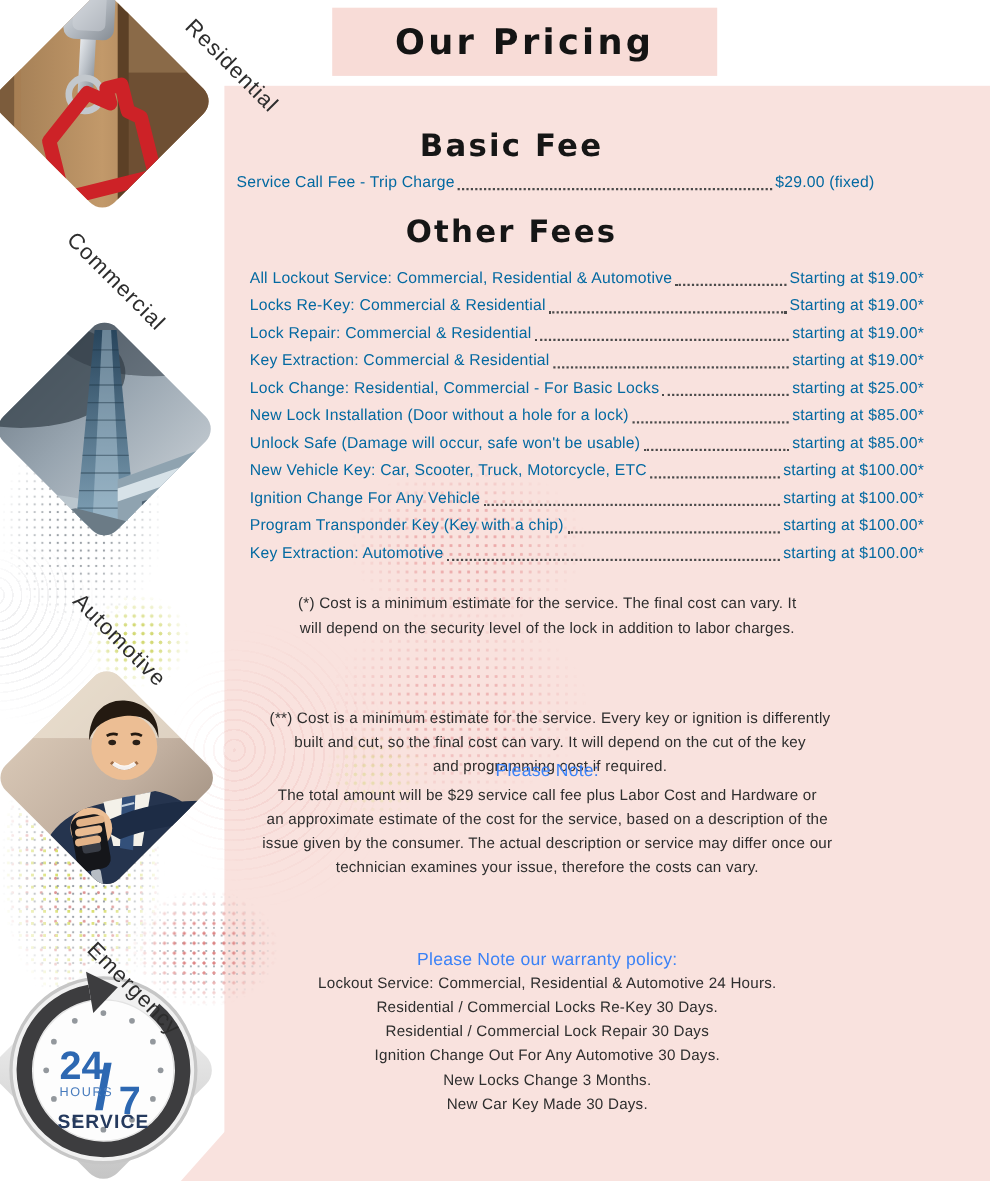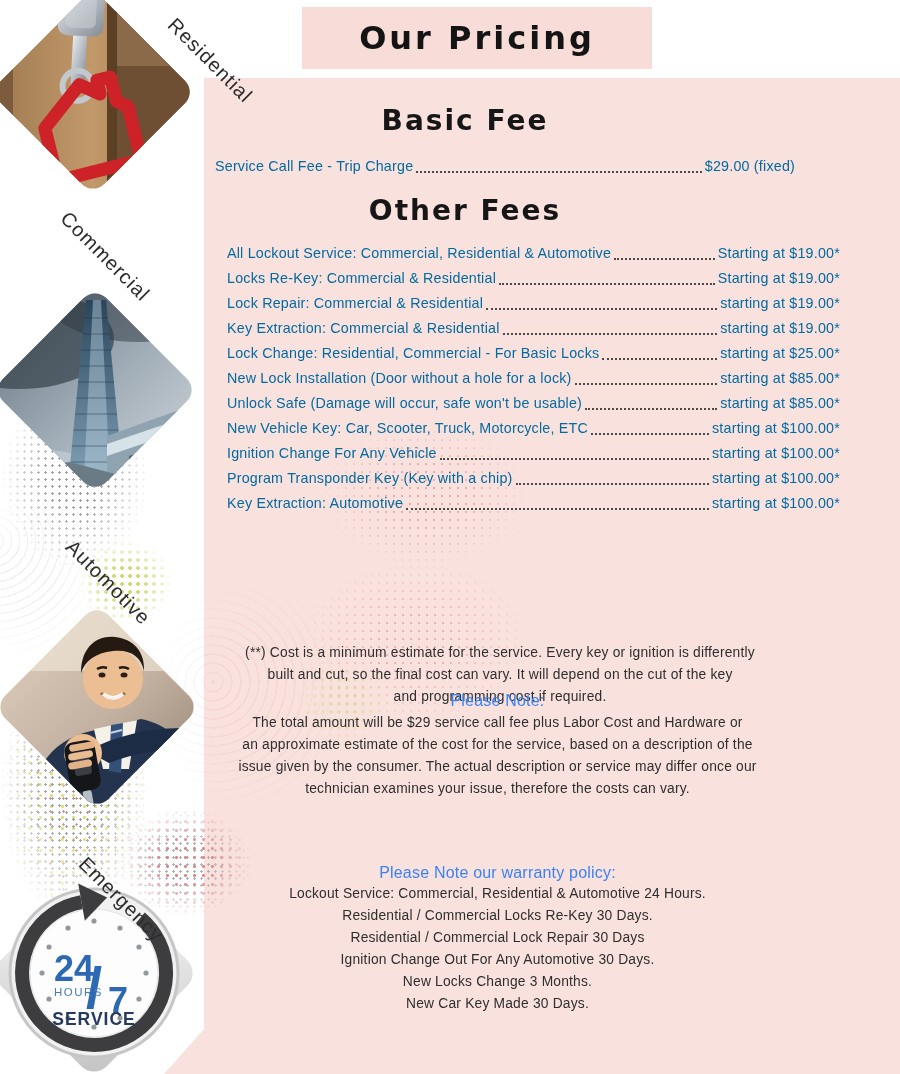--- a/index.html
+++ b/index.html
@@ -236,21 +236,21 @@
           <circle cx="155" cy="138" r="2.6"></circle>
       </g>
       <text x="70" y="120" font-family="Liberation Sans, sans-serif" font-size="36" font-weight="bold" fill="#2d68b2">24</text>
       <text x="102" y="147" font-family="Liberation Sans, sans-serif" font-size="58" font-weight="bold" fill="#2d68b2">/</text>
       <text x="124" y="152" font-family="Liberation Sans, sans-serif" font-size="36" font-weight="bold" fill="#2d68b2">7</text>
       <text x="70" y="135" font-family="Liberation Sans, sans-serif" font-size="11.5" letter-spacing="1.5" fill="#477bbd">HOURS</text>
       <text x="110" y="164" text-anchor="middle" font-family="Liberation Sans, sans-serif" font-size="17.5" font-weight="bold" letter-spacing="1" fill="#253a5e">SERVICE</text>
     </svg>
   </div>
 
-  <h2 class="section-heading" style="top:104px;">Basic Fee</h2>
+  <h2 class="section-heading" style="top:116px;">Basic Fee</h2>
 
   <div class="fee-list" style="left:215px;top:154px;width:580px;">
 
       <div class="fee-row">
         <span class="fee-label">Service Call Fee - Trip Charge</span>
         <span class="fee-dots"></span>
         <span class="fee-price">$29.00 (fixed)</span>
       </div>
     </div>
 
@@ -318,20 +318,25 @@
         <span class="fee-price">starting at $100.00*</span>
       </div>
 
       <div class="fee-row">
         <span class="fee-label">Key Extraction: Automotive</span>
         <span class="fee-dots"></span>
         <span class="fee-price">starting at $100.00*</span>
       </div>
     </div>
 
+  <div class="note-block" style="left:225px;top:538px;width:545px;">
+
+  <div class="note-line">(*) Cost is a minimum estimate for the service. The final cost can vary. It</div>
+      <div class="note-line">will depend on the security level of the lock in addition to labor charges.</div>
+    </div>
 
   <div class="note-block" style="left:215px;top:642px;width:570px;">
 
   <div class="note-line">(**) Cost is a minimum estimate for the service. Every key or ignition is differently</div>
       <div class="note-line">built and cut, so the final cost can vary. It will depend on the cut of the key</div>
       <div class="note-line">and programming cost if required.</div>
     </div>
 
   <div class="red-heading" style="left:225px;top:692px;width:545px;">Please Note:</div>
 

